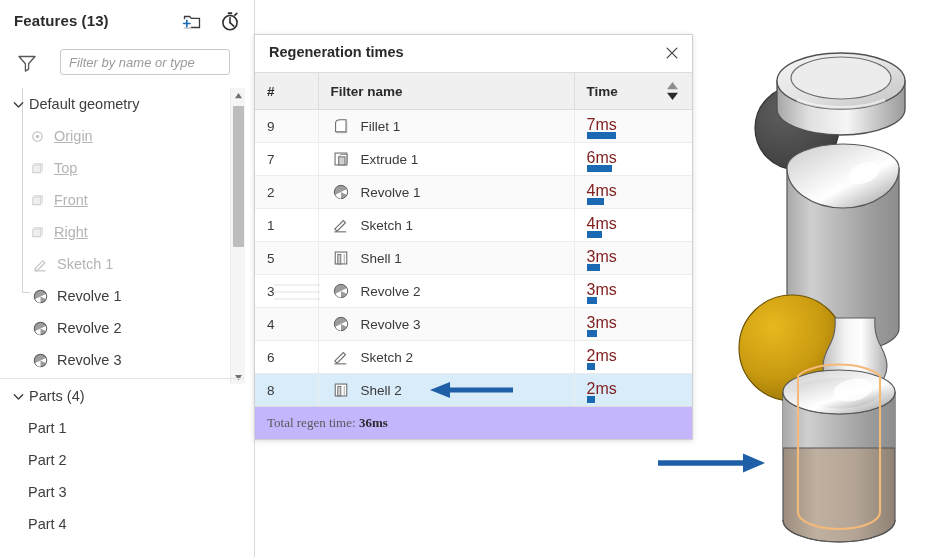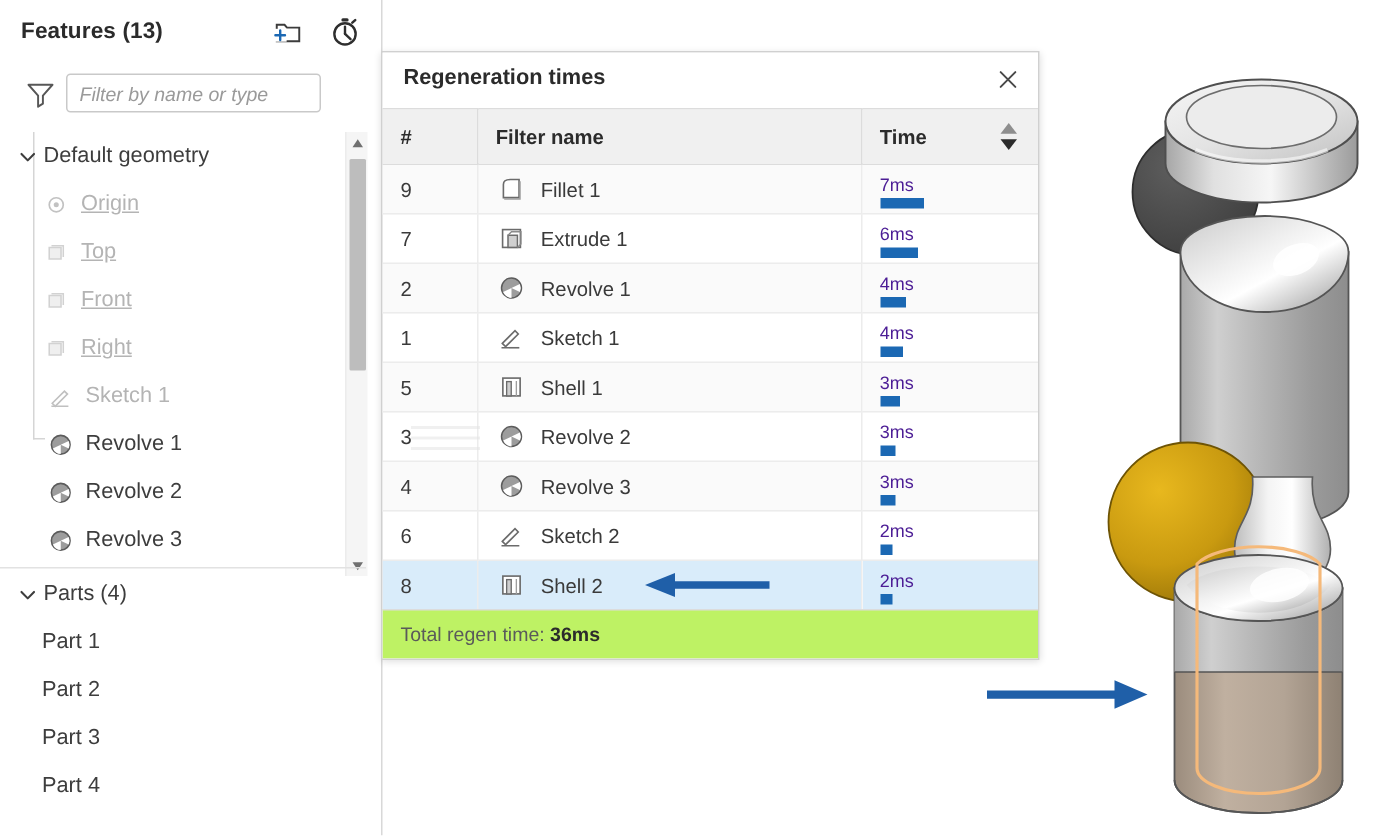--- a/index.html
+++ b/index.html
@@ -29,21 +29,21 @@
   }
   .head-icons{position:absolute;right:14px;top:7px;display:flex;gap:16px;align-items:center;}
   .icn{width:22px;height:22px;display:block;cursor:pointer;}
 
   .filter-row{
     position:absolute;left:0;top:42px;width:255px;height:40px;
     display:flex;align-items:center;
   }
   .funnel{margin-left:14px;width:26px;height:22px;}
   .filter-input{
-    margin-left:4px;width:170px;height:26px;
+    margin-left:20px;width:170px;height:26px;
     border:1px solid #c9c9c9;border-radius:3px;background:#fff;
     font-family:"Liberation Sans", sans-serif;font-size:13px;
     font-style:italic;color:#8c8c8c;padding:0 8px;box-sizing:border-box;
     outline:none;
   }
   .filter-input::placeholder{color:#9a9a9a;font-style:italic;}
 
   .tree{
     position:absolute;left:0;top:88px;width:252px;height:290px;
     overflow:hidden;
@@ -106,26 +106,26 @@
     box-sizing:border-box;border-bottom:1px solid #ececec;vertical-align:middle;
     border-right:1px solid #ececec;
   }
   table.regen td.c-time{border-right:none;padding:0;position:relative;}
   tr.r-alt td{background:#fafafa;}
   tr.r-sel td{background:#d9ecfa;}
   .fname{display:flex;align-items:center;gap:10px;}
   .fname .fi{width:20px;height:20px;display:inline-flex;align-items:center;justify-content:center;flex:0 0 20px;}
 
   .timecell{position:relative;height:32px;}
-  .timecell .tval{position:absolute;left:12px;top:6px;font-size:12px;color:#4c1d95;}
+  .timecell .tval{position:absolute;left:12px;top:6px;font-size:16px;color:#7f1d1d;}
   .timecell .tbar{position:absolute;left:12px;bottom:3px;height:7px;background:#1b68b3;}
 
   .dlg-foot{
     position:absolute;left:0;bottom:0;width:100%;height:33px;
-    background:#bef264;border-top:1px solid #dcdcdc;box-sizing:border-box;
+    background:#c4b5fd;border-top:1px solid #dcdcdc;box-sizing:border-box;font-family:Liberation Serif, serif;
   }
   .dlg-foot .ftxt{position:absolute;left:12px;top:8px;font-size:13px;color:#5a5a5a;}
   .dlg-foot .ftxt b{color:#2b2b2b;}
 
   
   .ghost-drag{
     position:absolute;left:1px;top:241px;width:80px;height:34px;
     pointer-events:none;opacity:.5;
   }
   .ghost-drag i{position:absolute;left:18px;width:46px;height:2px;background:#e3e3e3;display:block;}

